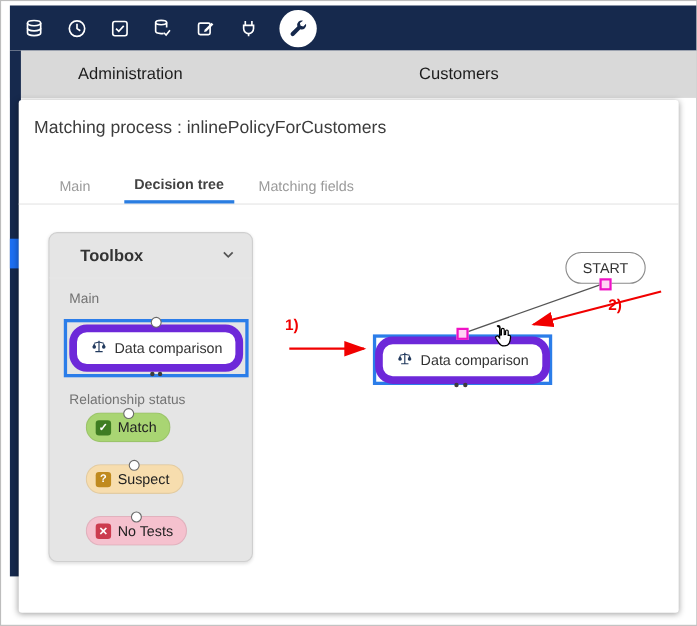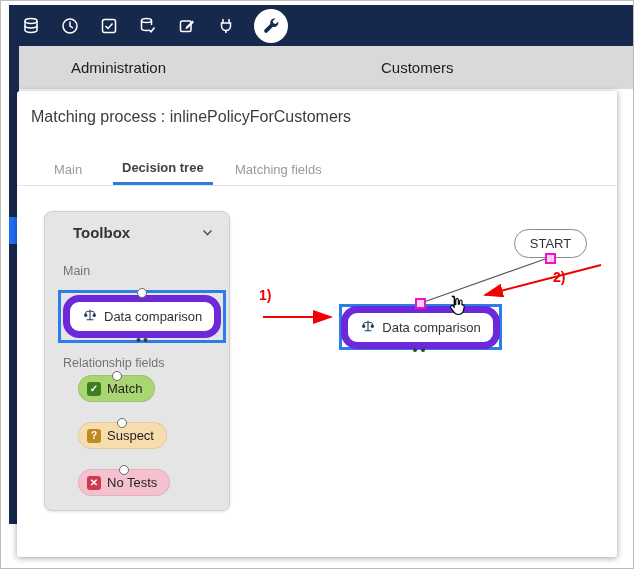--- a/index.html
+++ b/index.html
@@ -167,21 +167,21 @@
           </span>
           <span>Data comparison</span>
         </div>
         <span class="port port-top"></span>
         <span class="dots">
             <i></i>
             <i></i>
           </span>
       </div>
 
-      <span class="section-label lbl-rel">Relationship fields</span>
+      <span class="section-label lbl-rel">Relationship status</span>
 
       <div class="status-pill pill-match">
         <span class="status-icon ic-match">✓</span>
         <span>Match</span>
         <span class="port port-top"></span>
       </div>
 
       <div class="status-pill pill-suspect">
         <span class="status-icon ic-suspect">?</span>
         <span>Suspect</span>

